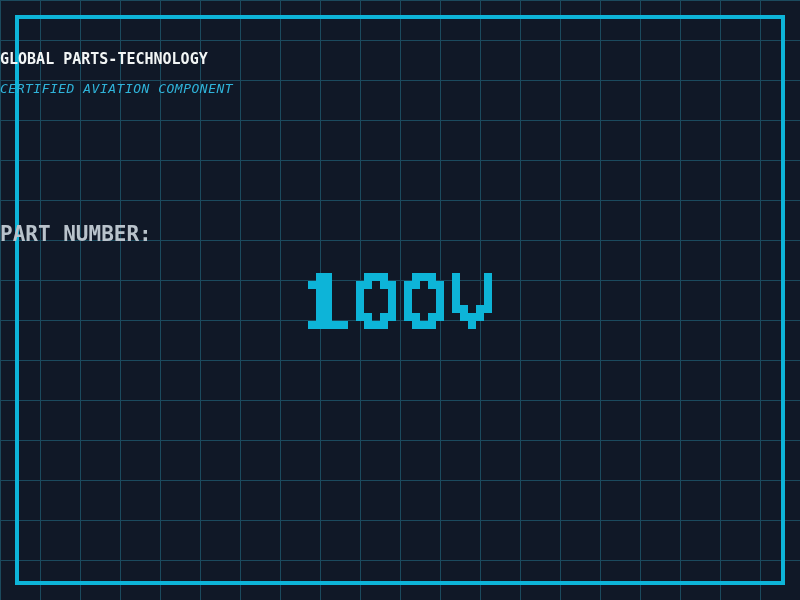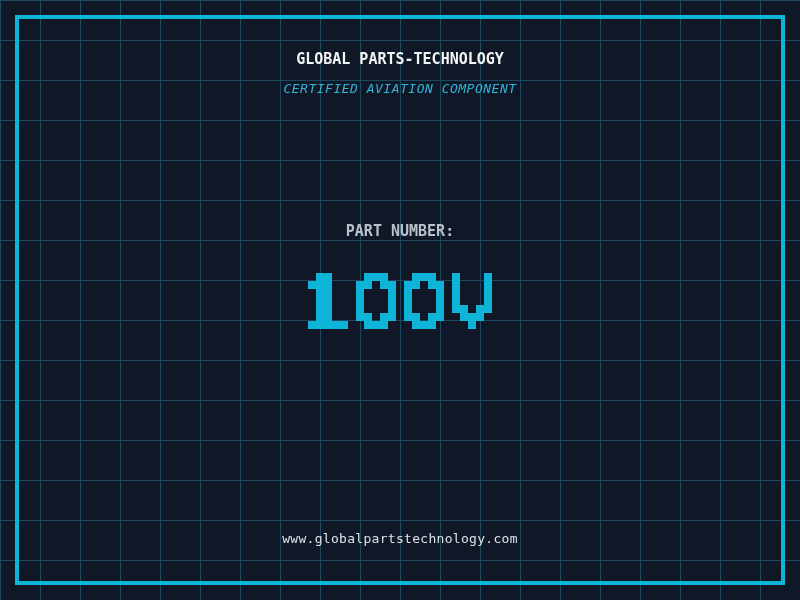--- a/index.html
+++ b/index.html
@@ -29,39 +29,39 @@
     background-size: 40px 40px;
   }
   .frame {
     position: absolute;
     left: 15px; top: 15px; right: 15px; bottom: 15px;
     border: 4px solid var(--frame);
   }
   .textline {
     position: absolute;
     left: 0; right: 0;
-    text-align: center;
+    text-align: left;
     white-space: pre;
   }
   .brand-title {
     top: 50px;
     font-size: 15px;
     font-weight: bold;
     color: var(--title);
   }
   .certification-subtitle {
     top: 81px;
     font-size: 13px;
     color: var(--subtitle);
     letter-spacing: 0.5px;
     font-style: italic;
   }
   .part-number-label {
     top: 222px;
-    font-size: 15px;
+    font-size: 21px;
     font-weight: bold;
     color: var(--label);
   }
   .part-number-display {
     position: absolute;
     top: 273px;
     left: 0; right: 0;
     display: flex;
     justify-content: center;
     gap: 8px;
@@ -235,14 +235,13 @@
         <div class="cell on"></div>
         <div class="cell"></div>
         <div class="cell"></div>
         <div class="cell"></div>
         <div class="cell on"></div>
         <div class="cell"></div>
         <div class="cell"></div>
       </div>
     </div>
 
-  <div class="textline website-url">www.globalpartstechnology.com</div>
 </div>
 
 </body></html>

